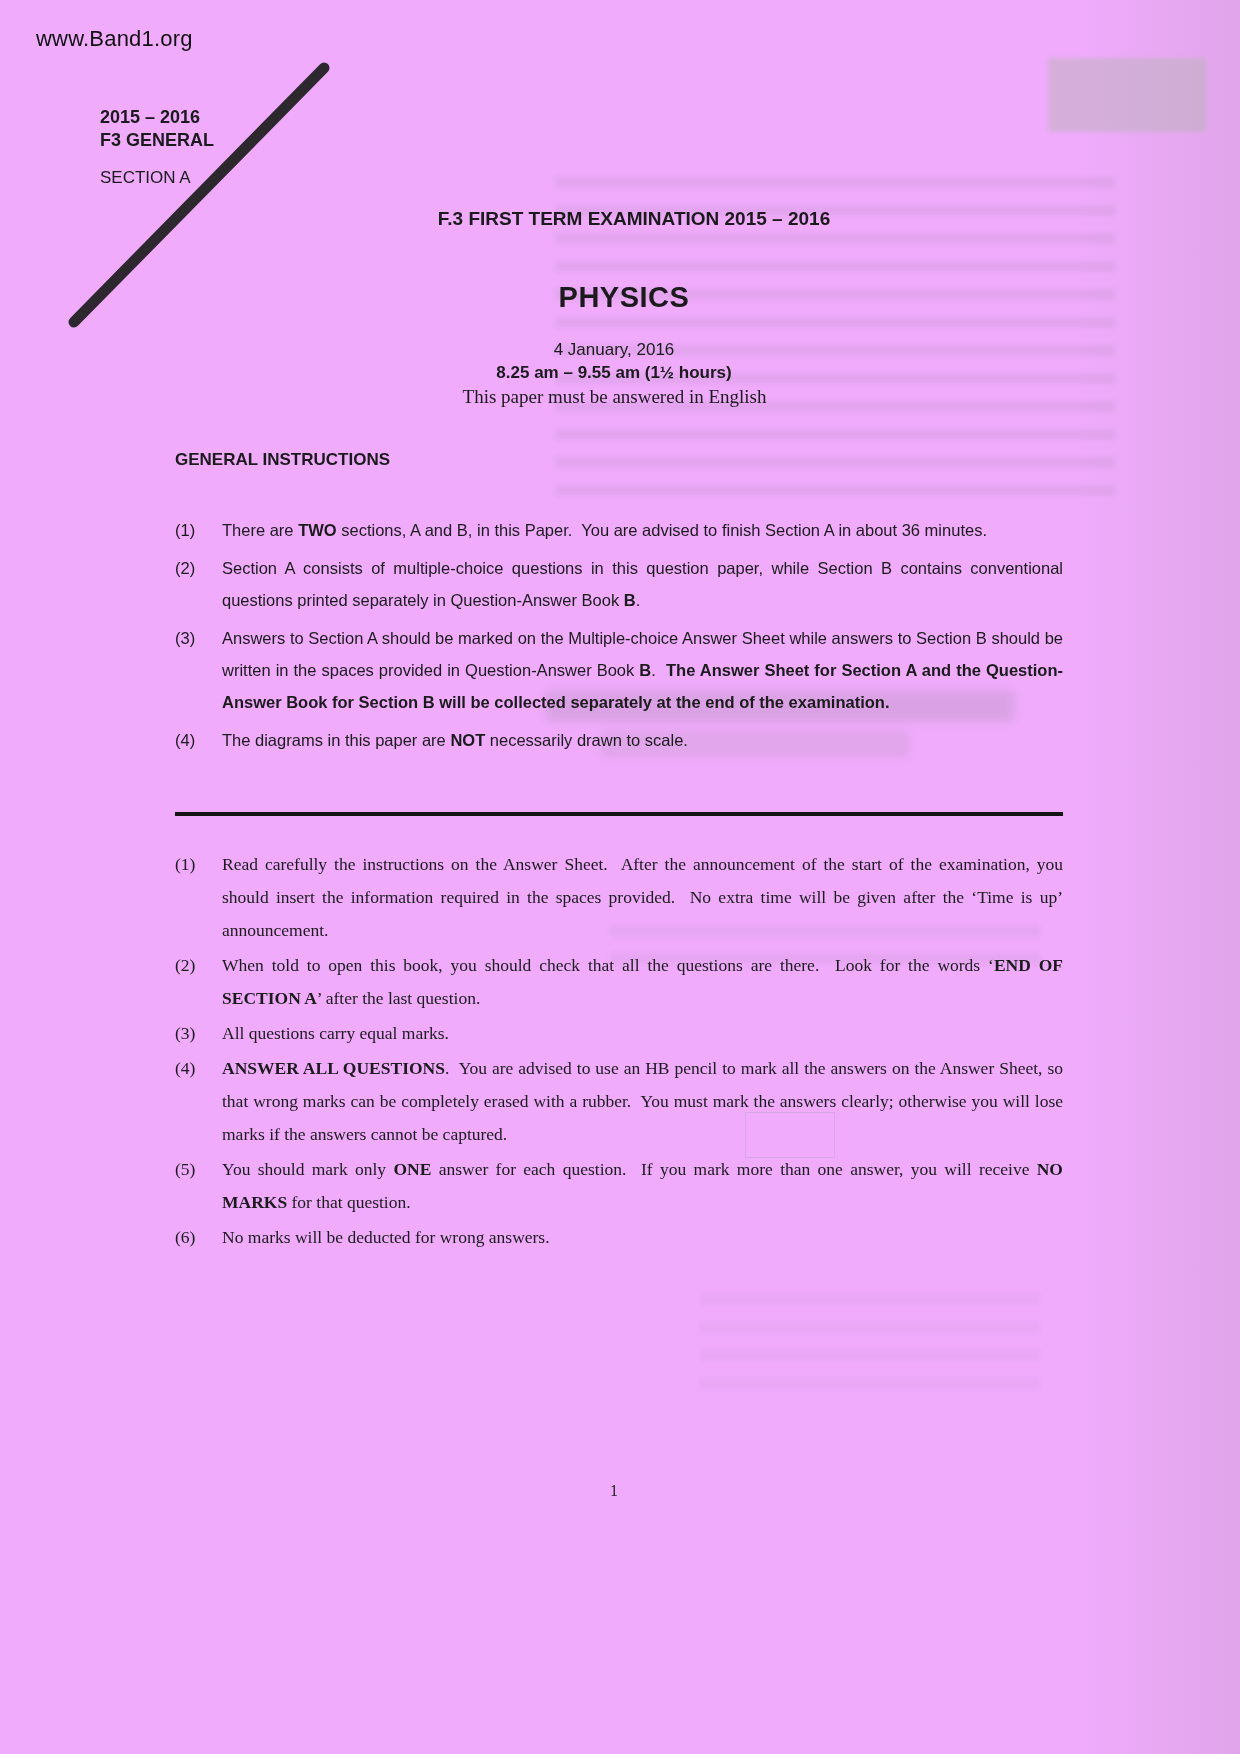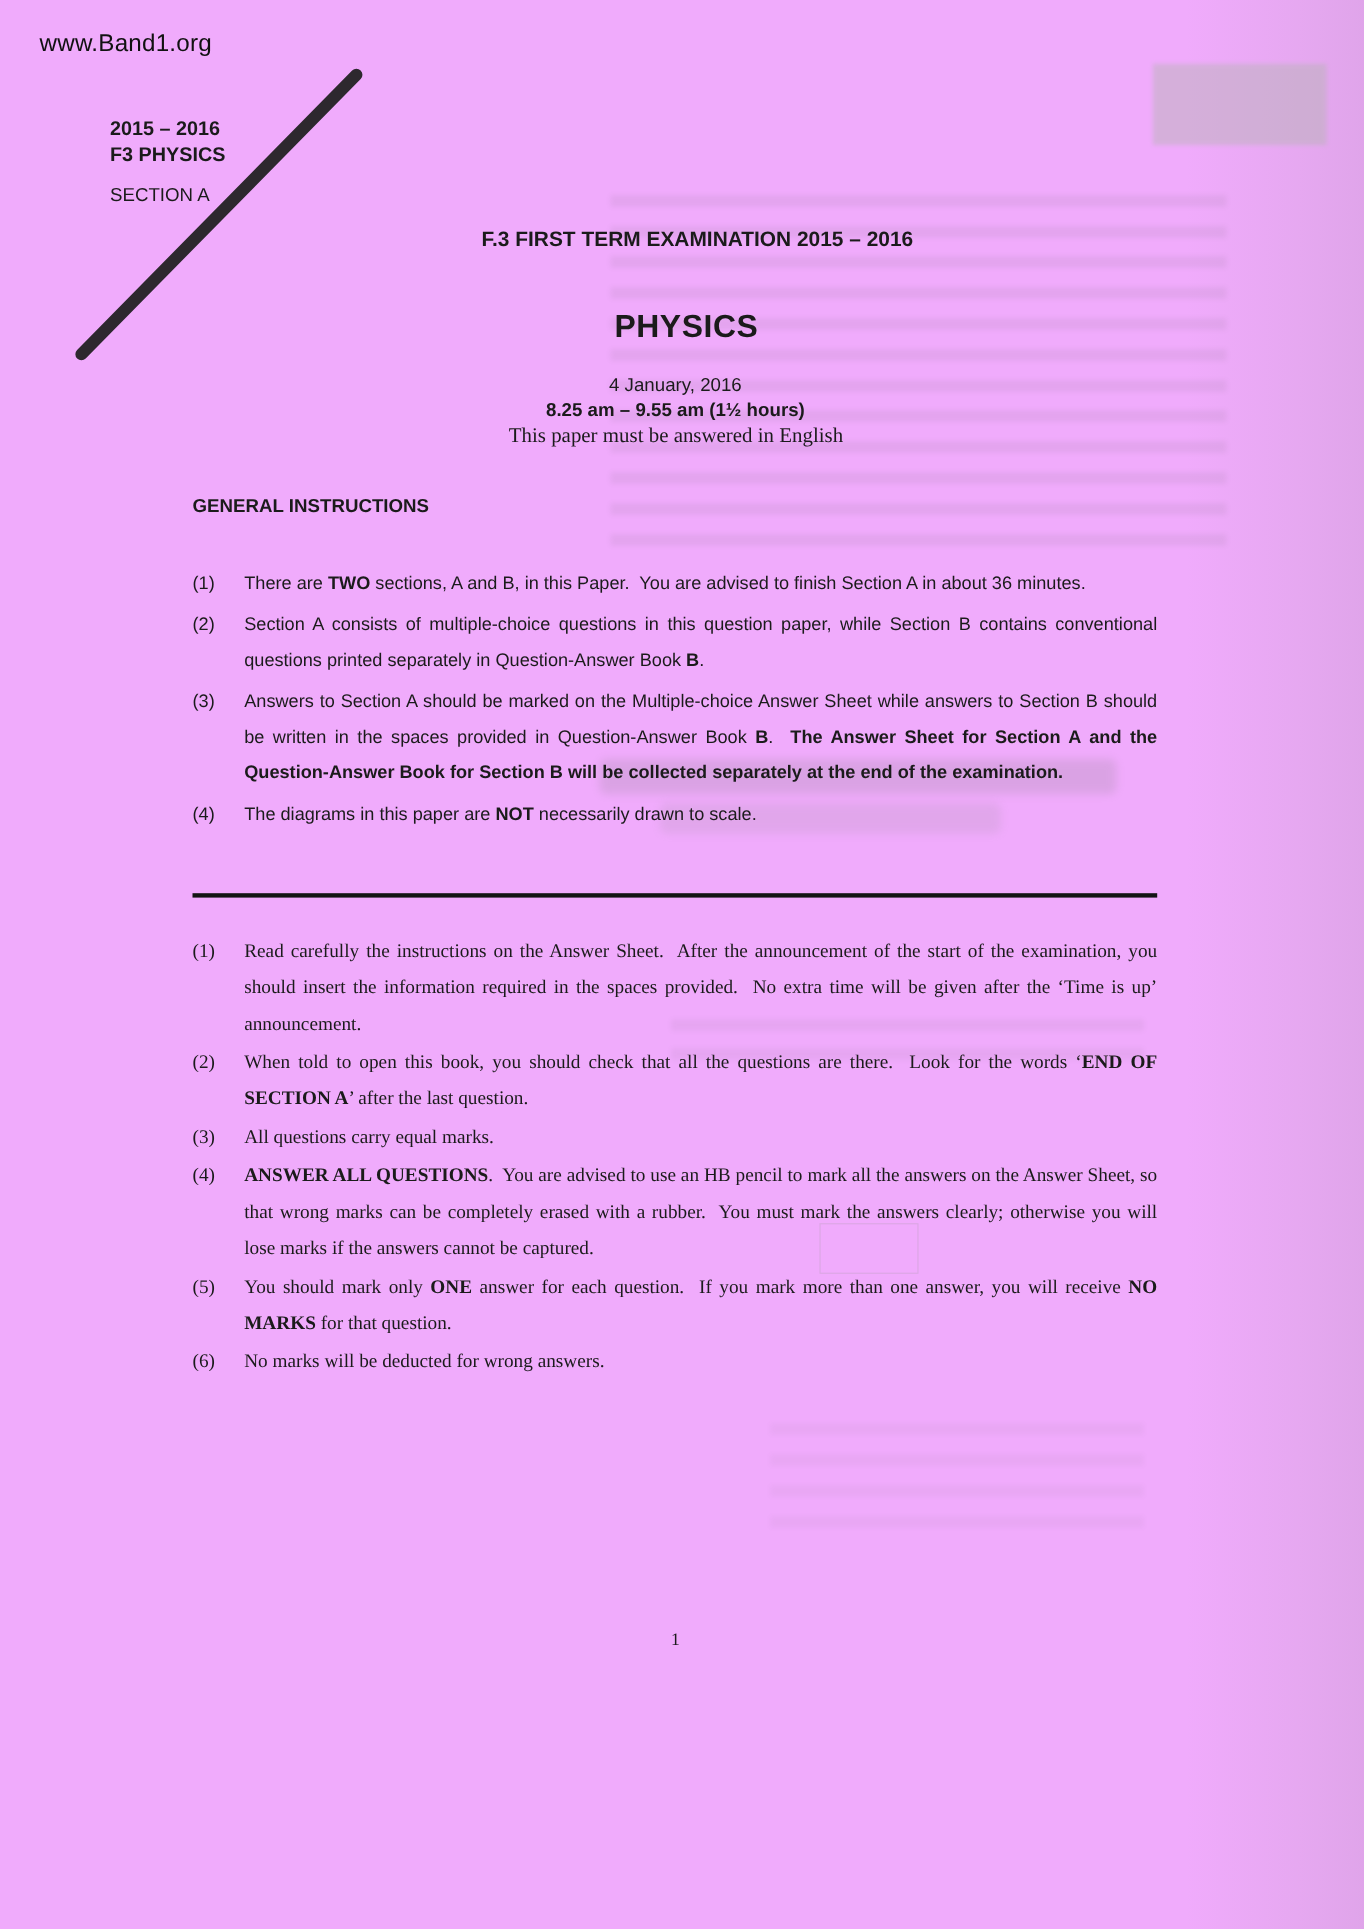--- a/index.html
+++ b/index.html
@@ -53,21 +53,21 @@
 
   .slash{position:absolute;left:0;top:0;pointer-events:none;}
 
   .head{position:absolute;left:0;top:0;width:100%;text-align:center;pointer-events:none;}
   .exam-title{position:absolute;left:0;right:0;top:208px;font-weight:bold;font-size:19px;}
   .subject{position:absolute;left:0;right:20px;top:281px;font-weight:bold;font-size:29px;letter-spacing:.5px;}
   .date-line{position:absolute;left:0;right:40px;top:340px;font-size:17px;}
   .time-line{position:absolute;left:0;right:40px;top:363px;font-size:17px;font-weight:bold;}
   .lang-line{position:absolute;left:1px;right:40px;top:386px;font-family:"Liberation Serif",serif;font-size:19px;}
 
-  .content{position:absolute;left:175px;right:216px;top:450px;}
+  .content{position:absolute;left:175px;right:205px;top:450px;}
   .gi-heading{font-weight:bold;font-size:17px;margin-bottom:44px;}
 
   .inst-item{display:flex;margin-bottom:6px;}
   .inst-num{flex:none;width:47px;}
   .inst-text{flex:1;text-align:justify;white-space:pre-wrap;}
   .sans .inst-item{font-size:16.5px;line-height:32px;}
   .serif{font-family:"Liberation Serif",serif;}
   .serif .inst-item{font-size:17.5px;line-height:33px;margin-bottom:2px;}
 
   .divider{border-top:4px solid #141414;margin:56px 0 32px 0;}
@@ -90,21 +90,21 @@
   <div class="ghost ghost-title-1"></div>
   <div class="ghost ghost-title-2"></div>
   <div class="ghost ghost-lines-b"></div>
   <div class="ghost ghost-lines-c"></div>
   <div class="ghost ghost-box"></div>
 
   <div class="watermark">www.Band1.org</div>
 
   <div class="corner">
     <div class="corner-bold">2015 – 2016</div>
-    <div class="corner-bold">F3 PHYSICS</div>
+    <div class="corner-bold">F3 GENERAL</div>
     <div class="corner-section">SECTION A</div>
   </div>
 
   <svg class="slash" width="1240" height="1754" viewBox="0 0 1240 1754">
     <line x1="74" y1="322" x2="324" y2="68" stroke="#1d1d1d" stroke-width="11" stroke-linecap="round" opacity="0.92"></line>
   </svg>
 
   <div class="head">
     <div class="exam-title">F.3 FIRST TERM EXAMINATION 2015 – 2016</div>
     <div class="subject">PHYSICS</div>

